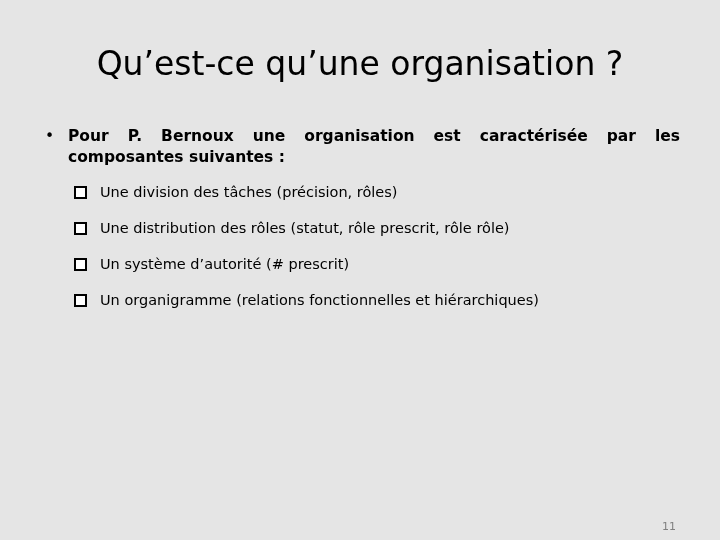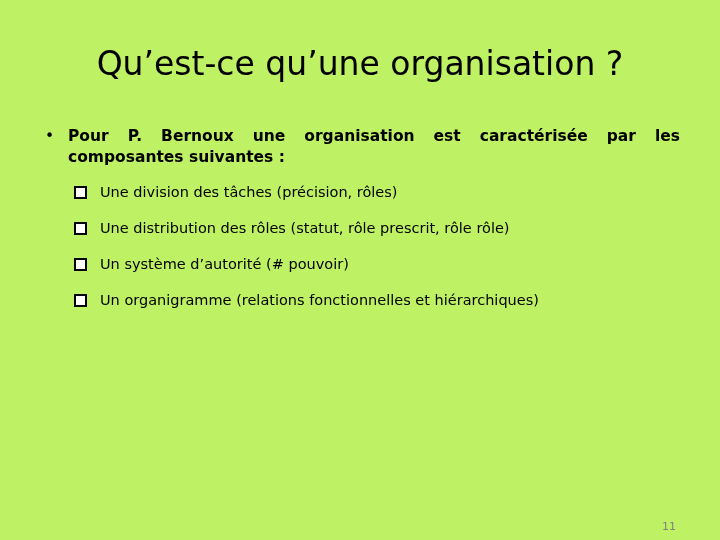--- a/index.html
+++ b/index.html
@@ -14,21 +14,21 @@
     color: #000000;
     overflow: hidden;
     position: relative;
   }
 
   .slide {
     position: absolute;
     inset: 0;
     width: 720px;
     height: 540px;
-    background: #bef264;
+    background: #e5e5e5;
   }
 
   
   .slide-title {
     position: absolute;
     left: 36px;
     top: 44px;
     width: 648px;
     text-align: center;
     font-size: 33px;
@@ -135,21 +135,21 @@
         <span class="l2-text">Une division des tâches (précision, rôles)</span>
       </li>
 
       <li class="bullet-l2">
         <span class="marker-square"></span>
         <span class="l2-text">Une distribution des rôles (statut, rôle prescrit, rôle rôle)</span>
       </li>
 
       <li class="bullet-l2">
         <span class="marker-square"></span>
-        <span class="l2-text">Un système d’autorité (# pouvoir)</span>
+        <span class="l2-text">Un système d’autorité (# prescrit)</span>
       </li>
 
 
 
       <li class="bullet-l2">
         <span class="marker-square"></span>
         <span class="l2-text">Un organigramme (relations fonctionnelles et hiérarchiques)</span>
       </li>
 
     </ul>

